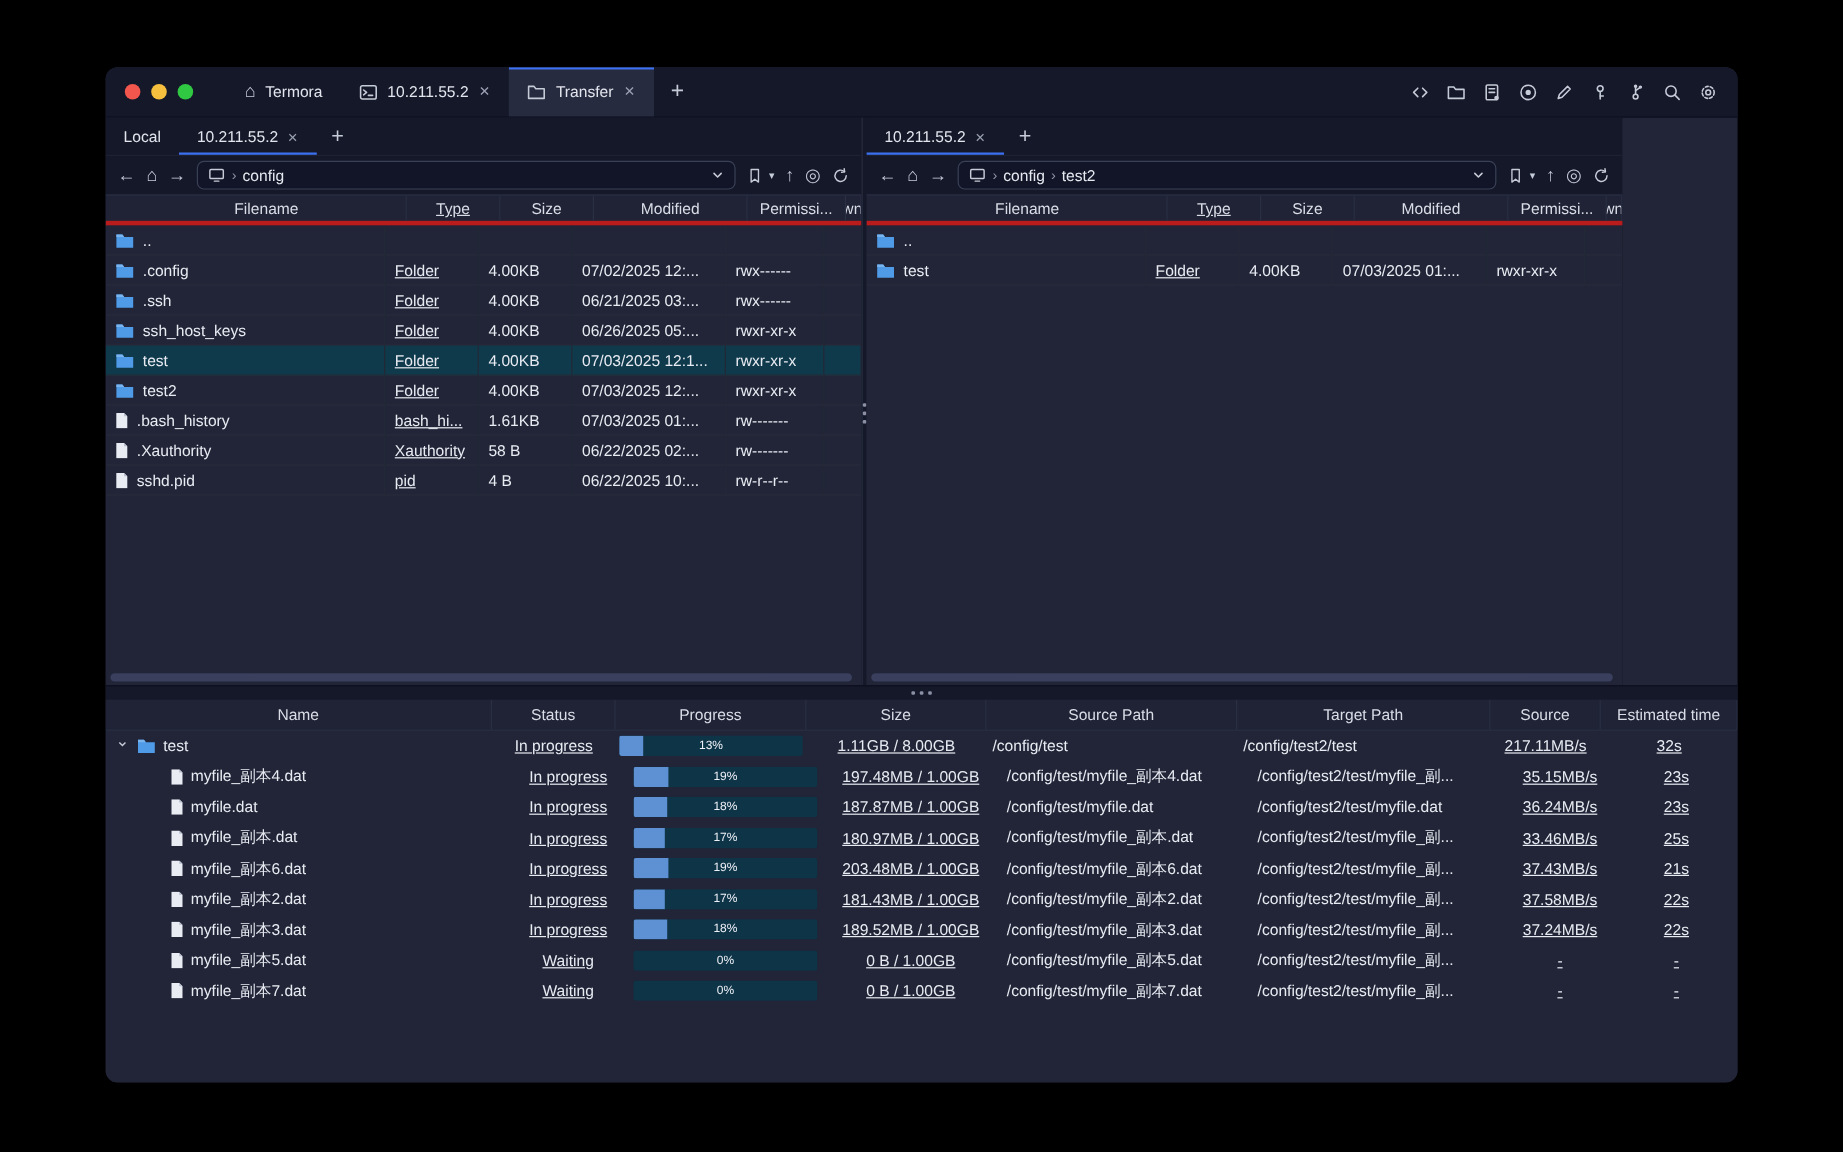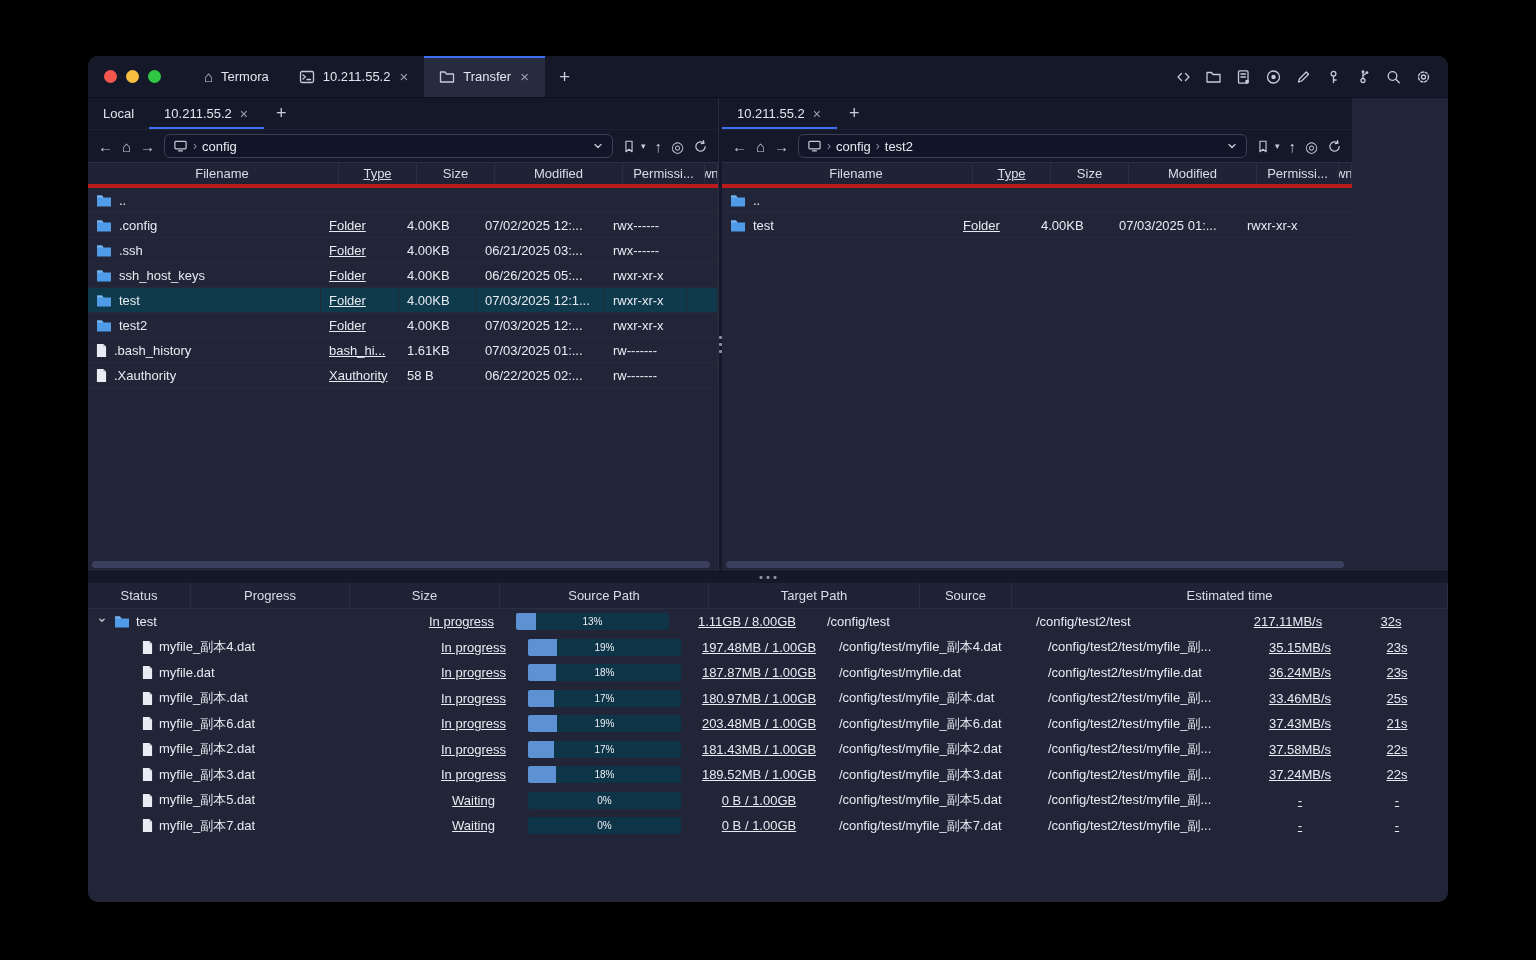--- a/index.html
+++ b/index.html
@@ -384,20 +384,37 @@
                 </span>
               <span>.Xauthority</span>
             </div>
             <div class="c c-ty">Xauthority</div>
             <div class="c c-sz">58 B</div>
             <div class="c c-mo">06/22/2025 02:...</div>
             <div class="c c-pe">rw-------</div>
             <div class="c c-ow"></div>
           </div>
 
+          <div class="frow">
+            <div class="c c-fn">
+
+              <span class="fic">
+                  <svg width="11" height="13" viewBox="0 0 12 14">
+                    <path d="M1 0h7l3 3v11H1z" fill="#e9ecf2"></path>
+                    <path d="M8 0l3 3H8z" fill="#b9c0cf"></path>
+                  </svg>
+                </span>
+              <span>sshd.pid</span>
+            </div>
+            <div class="c c-ty">pid</div>
+            <div class="c c-sz">4 B</div>
+            <div class="c c-mo">06/22/2025 10:...</div>
+            <div class="c c-pe">rw-r--r--</div>
+            <div class="c c-ow"></div>
+          </div>
         </div>
     </div>
 
     <div class="vsplit">
       <span class="vdots">
             <i></i>
             <i></i>
             <i></i>
           </span>
     </div>
@@ -507,20 +524,21 @@
   <div class="hsplit">
     <span class="hdots">
           <i></i>
           <i></i>
           <i></i>
         </span>
   </div>
 
   <div class="transfers">
     <div class="thead">
+      <div class="hc t-name">Name</div>
       <div class="hc t-status">Status</div>
       <div class="hc t-prog">Progress</div>
       <div class="hc t-size">Size</div>
       <div class="hc t-src">Source Path</div>
       <div class="hc t-tgt">Target Path</div>
       <div class="hc t-speed">Source</div>
       <div class="hc t-eta">Estimated time</div>
     </div>
     <div class="trows">
 

